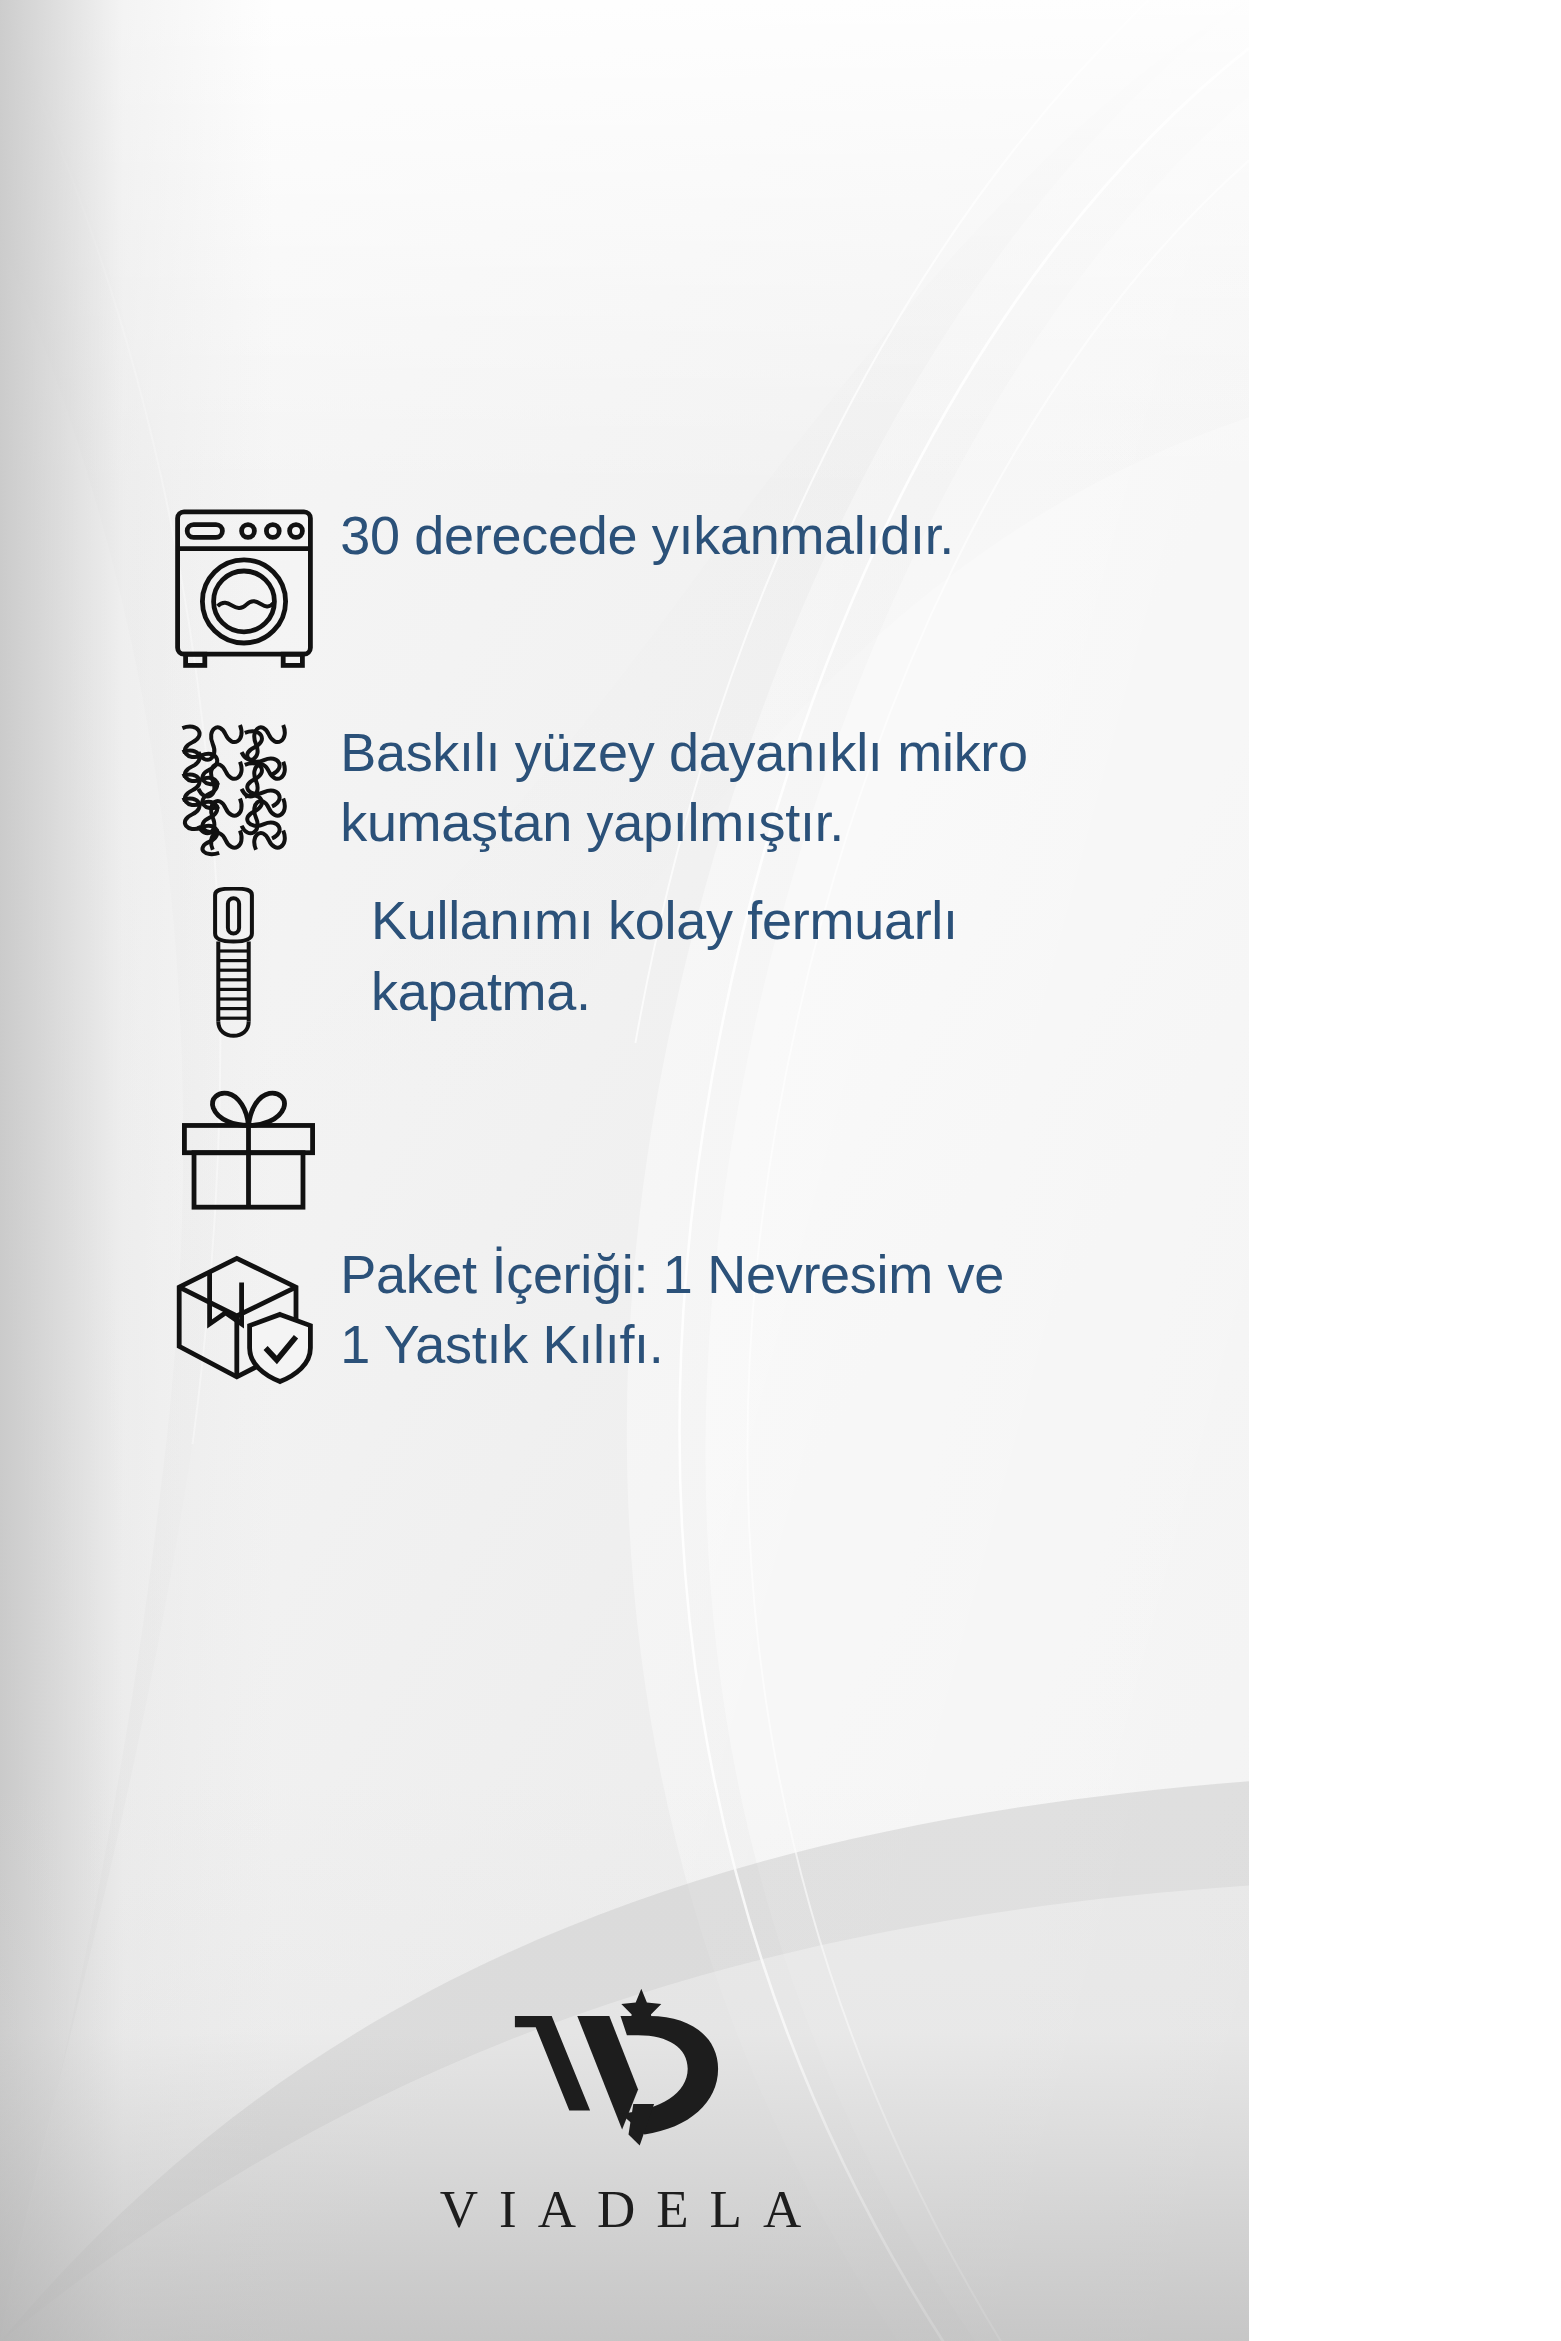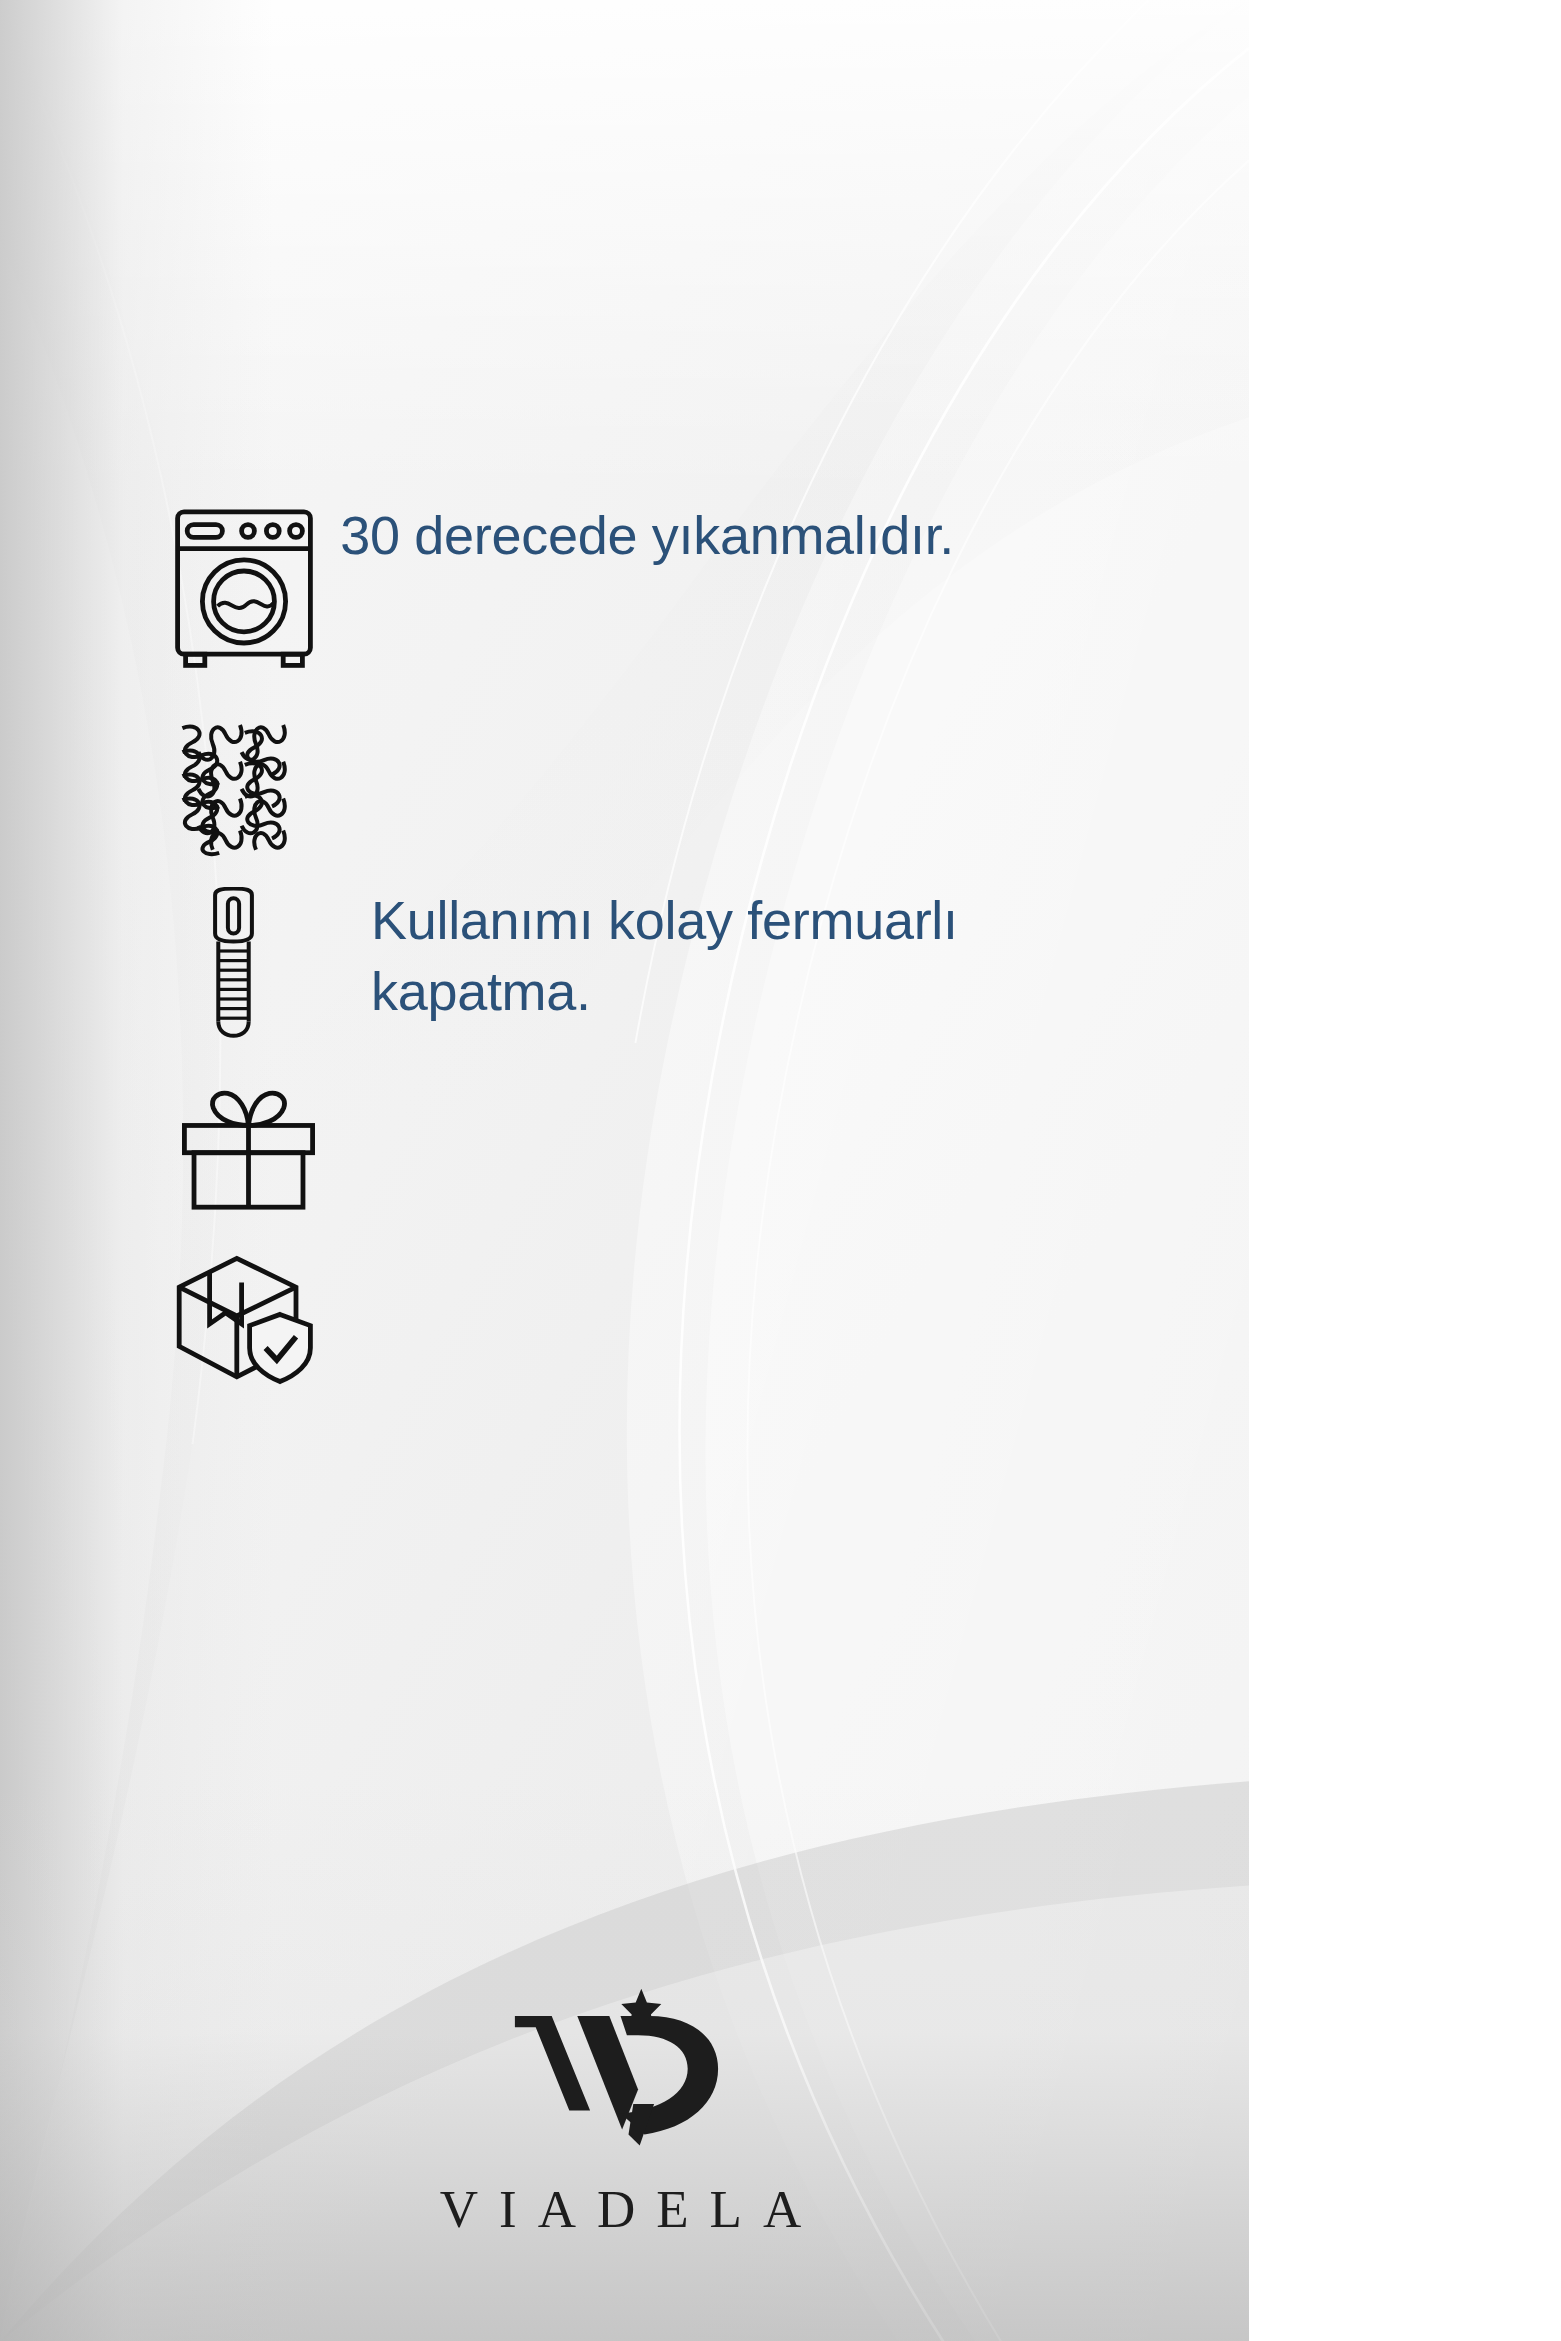--- a/index.html
+++ b/index.html
@@ -204,20 +204,22 @@
             <path d="M52 12 C60 32 42 42 34 24 C26 6 10 18 18 36 C26 54 8 64 0 46" transform="translate(92,92)"></path>
             <path d="M52 12 C60 32 42 42 34 24 C26 6 10 18 18 36" transform="translate(92,132)"></path>
           </g>
           <g>
             <path d="M96 22 C116 14 126 32 108 40 C90 48 102 64 120 56 C138 48 148 66 130 74"></path>
             <path d="M96 62 C116 54 126 72 108 80 C90 88 102 104 120 96 C138 88 148 106 130 114"></path>
             <path d="M96 102 C116 94 126 112 108 120 C90 128 102 144 120 136 C138 128 148 146 130 154"></path>
           </g>
         </svg>
       </div>
+      <div class="feature-text">Baskılı yüzey dayanıklı mikro
+kumaştan yapılmıştır.</div>
     </div>
 
     <div class="feature-row row-zipper">
       <div class="feature-icon">
         <svg width="69" height="152" viewBox="0 0 86 190" fill="none" stroke="#111111" stroke-width="5">
           <path d="M20 10 C20 4 26 2 43 2 C60 2 66 4 66 10 L66 58 C66 64 60 68 43 68 C26 68 20 64 20 58 Z"></path>
           <rect x="36" y="14" width="14" height="44" rx="7"></rect>
           <path d="M24 68 L24 168 M62 68 L62 168"></path>
           <path d="M24 168 C24 180 33 186 43 186 C53 186 62 180 62 168"></path>
           <g stroke-width="4">
@@ -253,20 +255,22 @@
         <svg width="152" height="144" viewBox="0 0 190 180" fill="none" stroke="#111111" stroke-width="6">
           <path d="M14 54 L86 18 L160 54 L160 128 L86 166 L14 128 Z"></path>
           <path d="M14 54 L86 90 L160 54"></path>
           <path d="M86 90 L86 166"></path>
           <path d="M52 36 L52 100 L72 86 L92 100 L92 48" stroke-width="6"></path>
           <circle cx="138" cy="124" r="0.5"></circle>
           <path d="M140 88 L178 102 L178 130 C178 150 160 164 140 172 C120 164 102 150 102 130 L102 102 Z" fill="#f4f4f4"></path>
           <path d="M122 130 L136 145 L160 116" stroke-width="7"></path>
         </svg>
       </div>
+      <div class="feature-text">Paket İçeriği: 1 Nevresim ve
+1 Yastık Kılıfı.</div>
     </div>
 
   </div>
 
   <div class="logo-block">
     <span class="logo-mark">
       <svg width="241" height="168" viewBox="0 0 300 210" fill="#1d1d1d">
 
         <path d="M176 6 l7 17 18 2 -13 13 4 18 -16 -9 -16 9 4 -18 -13 -13 18 -2z"></path>
 

